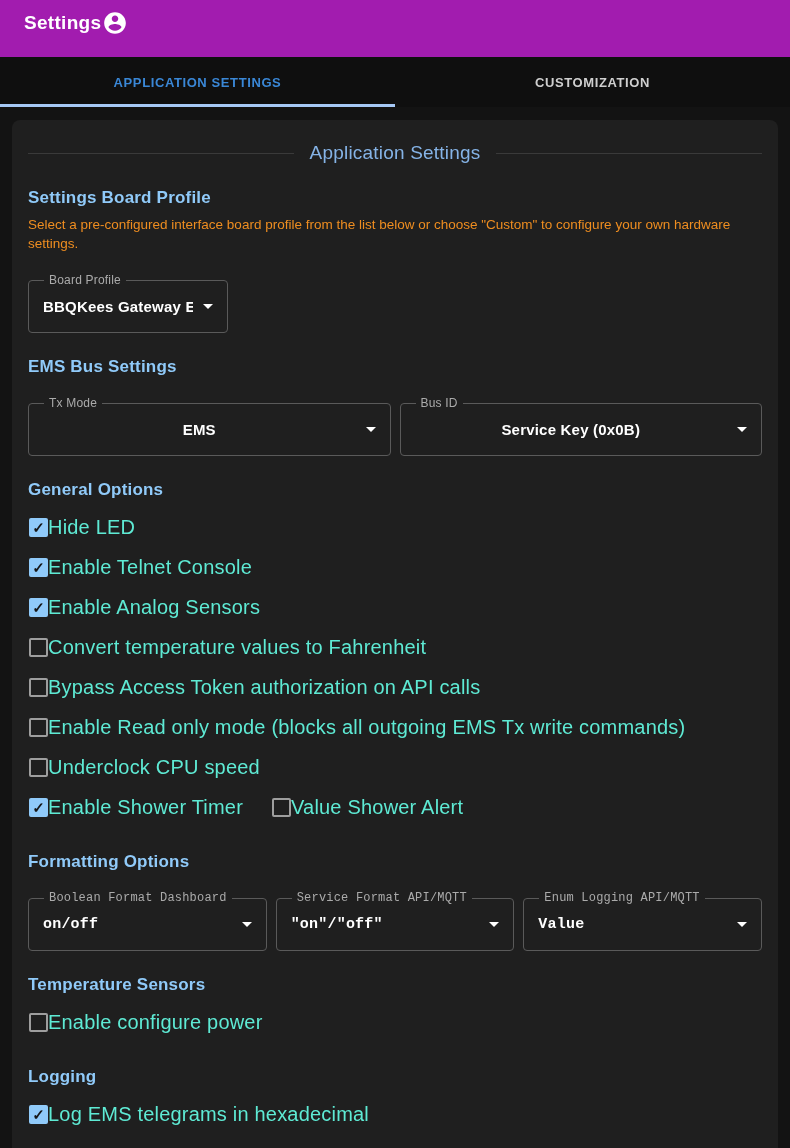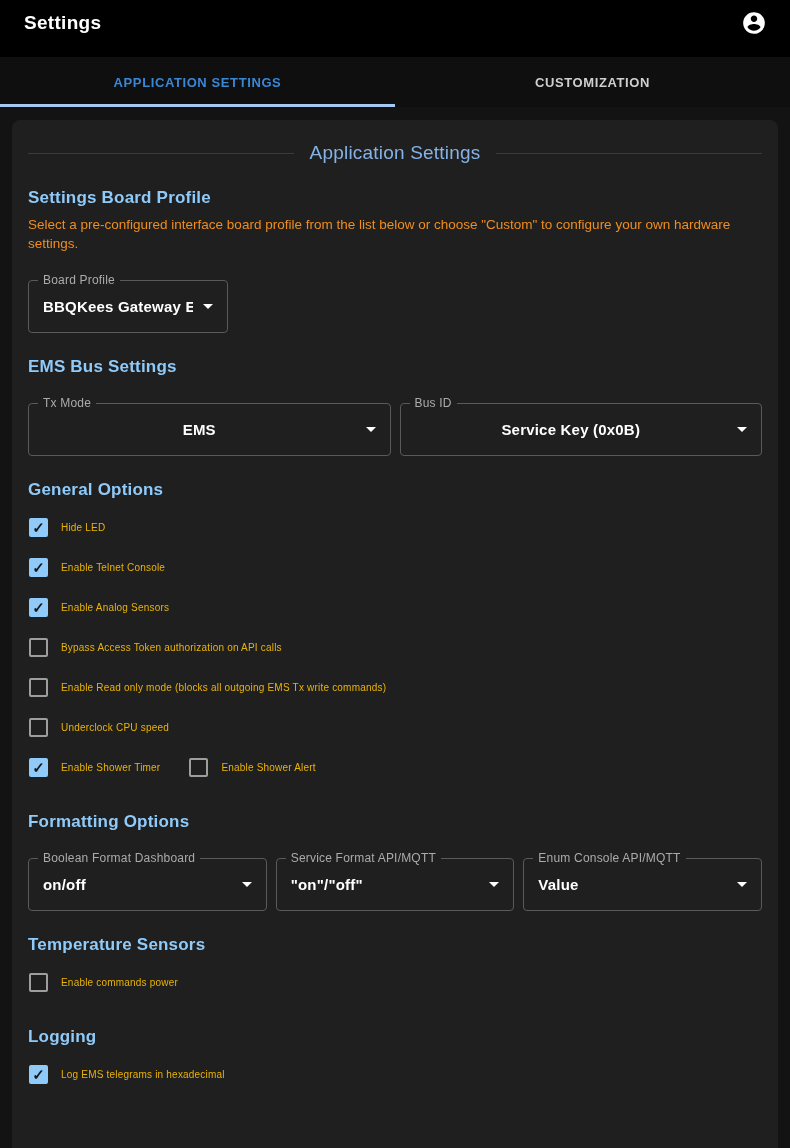--- a/index.html
+++ b/index.html
@@ -7,24 +7,24 @@
     width: 790px; height: 1148px;
     background: #131313;
     font-family: "Liberation Sans", sans-serif;
     overflow: hidden;
     -webkit-font-smoothing: antialiased;
   }
 
   
   .appbar {
     height: 57px;
-    background: #000000;
-    display: flex;
-    align-items: center;
-    justify-content: space-between;
+    background: #a21caf;
+    display: flex;
+    align-items: center;
+    justify-content: flex-start;
     padding: 0 22px 12px 24px;
     box-shadow: 0 2px 4px rgba(0,0,0,.4);
   }
   .appbar-title {
     color: #ffffff;
     font-size: 19px;
     font-weight: 700;
     letter-spacing: .3px;
   }
   .account-btn { width: 28px; height: 28px; cursor: pointer; display:flex; align-items:center; justify-content:center; }
@@ -106,21 +106,21 @@
     height: 53px;
     display: flex;
     align-items: center;
     padding: 0 14px;
     cursor: pointer;
     background: transparent;
   }
   .sel .sel-label {
     position: absolute;
     top: -8px;
-    left: 9px;
+    left: 15px;
     background: #1f1f1f;
     padding: 0 5px;
     font-size: 12px;
     color: #ababab;
     letter-spacing: .2px;
     white-space: nowrap;
   }
   .sel .sel-value {
     color: #ffffff;
     font-size: 15px;
@@ -133,21 +133,21 @@
   .sel .caret {
     width: 0; height: 0;
     border-left: 5px solid transparent;
     border-right: 5px solid transparent;
     border-top: 5px solid #ffffff;
     margin-left: 10px;
     flex-shrink: 0;
   }
   .sel.w-board { width: 200px; }
   .sel.half { flex: 1; text-align: center; }
-  .sel.third { flex: 1; }
+  .sel.third { flex: 1; font-family: Liberation Mono, monospace; }
 
   
   .cb-list { margin-top: 8px; }
   .cbrow {
     height: 40px;
     display: flex;
     align-items: center;
     cursor: pointer;
   }
   .cb-item { display: flex; align-items: center; cursor: pointer; text-align: right; }
@@ -167,23 +167,22 @@
     border-color: #90caf9;
   }
   .cb.checked::after {
     content: "✓";
     color: #161616;
     font-size: 15px;
     font-weight: 900;
     line-height: 1;
   }
   .cb-label {
-    margin-left: 13px;
-    color: #eab308;
-    font-size: 10px;
+    color: #5eead4;
+    font-size: 20px;
     font-weight: 500;
     letter-spacing: .2px;
   }
   .cb-gap { width: 28px; }
 </style>
 </head>
 <body>
 
 <div class="appbar">
   <div class="appbar-title">Settings</div>
@@ -243,20 +242,24 @@
       <span class="cb checked"></span>
       <span class="cb-label">Hide LED</span>
     </div>
     <div class="cbrow">
       <span class="cb checked"></span>
       <span class="cb-label">Enable Telnet Console</span>
     </div>
     <div class="cbrow">
       <span class="cb checked"></span>
       <span class="cb-label">Enable Analog Sensors</span>
+    </div>
+    <div class="cbrow">
+      <span class="cb"></span>
+      <span class="cb-label">Convert temperature values to Fahrenheit</span>
     </div>
     <div class="cbrow">
       <span class="cb"></span>
       <span class="cb-label">Bypass Access Token authorization on API calls</span>
     </div>
     <div class="cbrow">
       <span class="cb"></span>
       <span class="cb-label">Enable Read only mode (blocks all outgoing EMS Tx write commands)</span>
     </div>
     <div class="cbrow">
@@ -264,49 +267,49 @@
       <span class="cb-label">Underclock CPU speed</span>
     </div>
     <div class="cbrow">
       <span class="cb-item">
         <span class="cb checked"></span>
         <span class="cb-label">Enable Shower Timer</span>
       </span>
       <span class="cb-gap"></span>
       <span class="cb-item">
         <span class="cb"></span>
-        <span class="cb-label">Enable Shower Alert</span>
+        <span class="cb-label">Value Shower Alert</span>
       </span>
     </div>
   </div>
 
   <div class="section-heading mt-md">Formatting Options</div>
   <div class="select-row">
     <div class="sel third">
       <span class="sel-label">Boolean Format Dashboard</span>
       <span class="sel-value">on/off</span>
       <span class="caret"></span>
     </div>
     <div class="sel third">
       <span class="sel-label">Service Format API/MQTT</span>
       <span class="sel-value">"on"/"off"</span>
       <span class="caret"></span>
     </div>
     <div class="sel third">
-      <span class="sel-label">Enum Console API/MQTT</span>
+      <span class="sel-label">Enum Logging API/MQTT</span>
       <span class="sel-value">Value</span>
       <span class="caret"></span>
     </div>
   </div>
 
   <div class="section-heading mt-lg">Temperature Sensors</div>
   <div class="cb-list">
     <div class="cbrow">
       <span class="cb"></span>
-      <span class="cb-label">Enable commands power</span>
+      <span class="cb-label">Enable configure power</span>
     </div>
   </div>
 
   <div class="section-heading mt-md">Logging</div>
   <div class="cb-list">
     <div class="cbrow">
       <span class="cb checked"></span>
       <span class="cb-label">Log EMS telegrams in hexadecimal</span>
     </div>
     <div class="cbrow">

